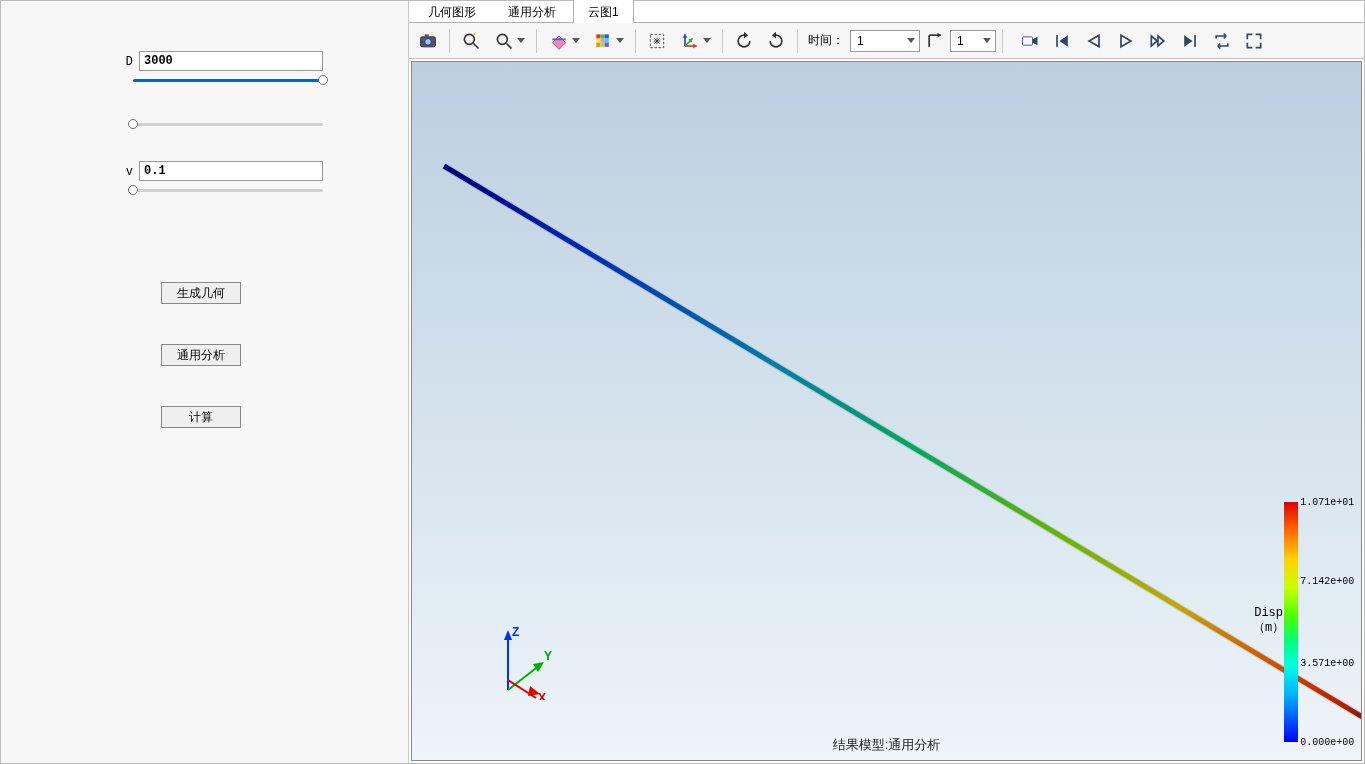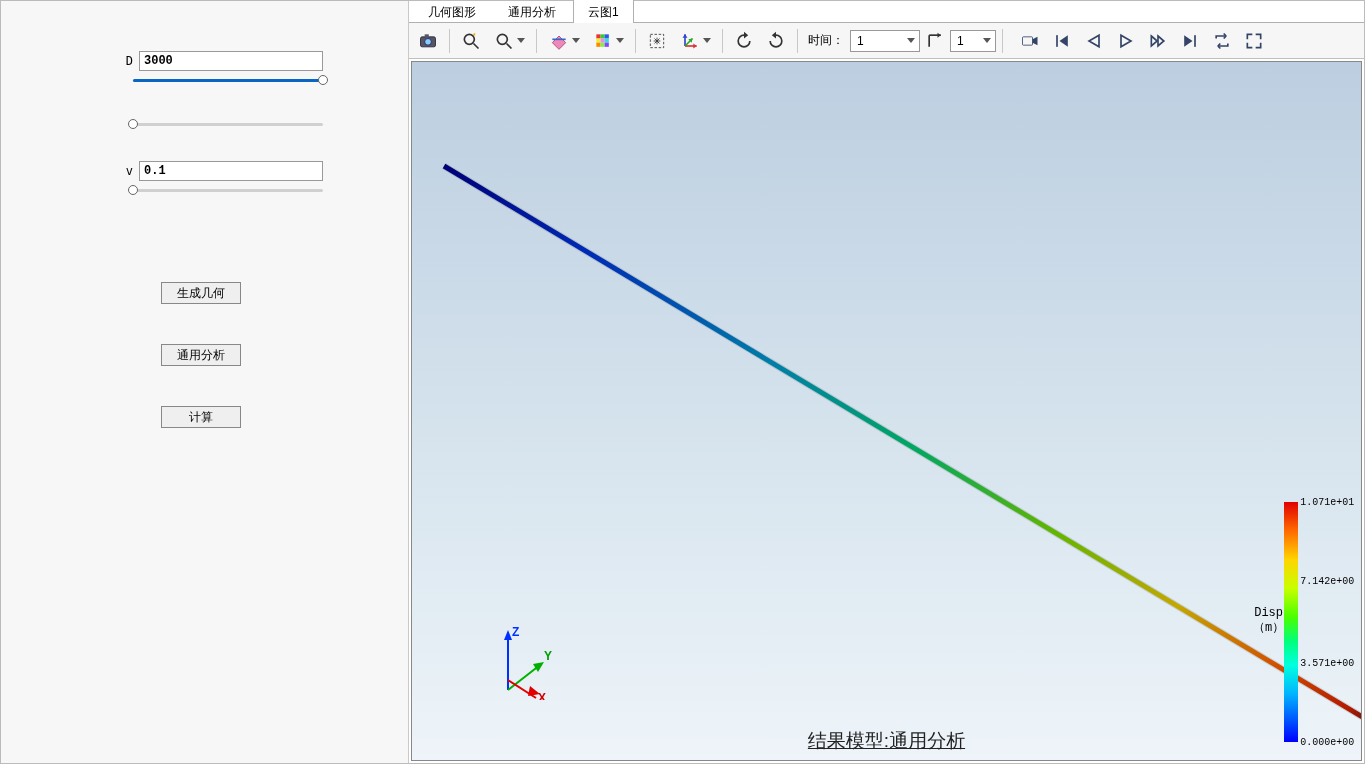--- a/index.html
+++ b/index.html
@@ -133,21 +133,21 @@
     position: absolute; left: 22px; top: 98px;
     width: 960px; height: 576px;
   }
   .axis-gizmo {
     position: absolute; left: 76px; bottom: 60px;
     width: 80px; height: 80px;
   }
   .axis-gizmo text { font-size: 12px; font-weight: bold; }
   .caption {
     position: absolute; left: 50%; bottom: 6px; transform: translateX(-50%);
-    font-size: 19px; color: #222; text-decoration: underline;
+    font-size: 13px; color: #222;
   }
   
   .legend {
     position: absolute; right: 18px; bottom: 18px;
     width: 90px; display: flex; flex-direction: row; align-items: center;
     font-family: "SimSun","Courier New",monospace; font-size: 12px;
   }
   .legend-title { text-align: center; margin-bottom: 2px; line-height: 1.25; }
   .legend-body { display: flex; height: 240px; }
   .legend-bar {

